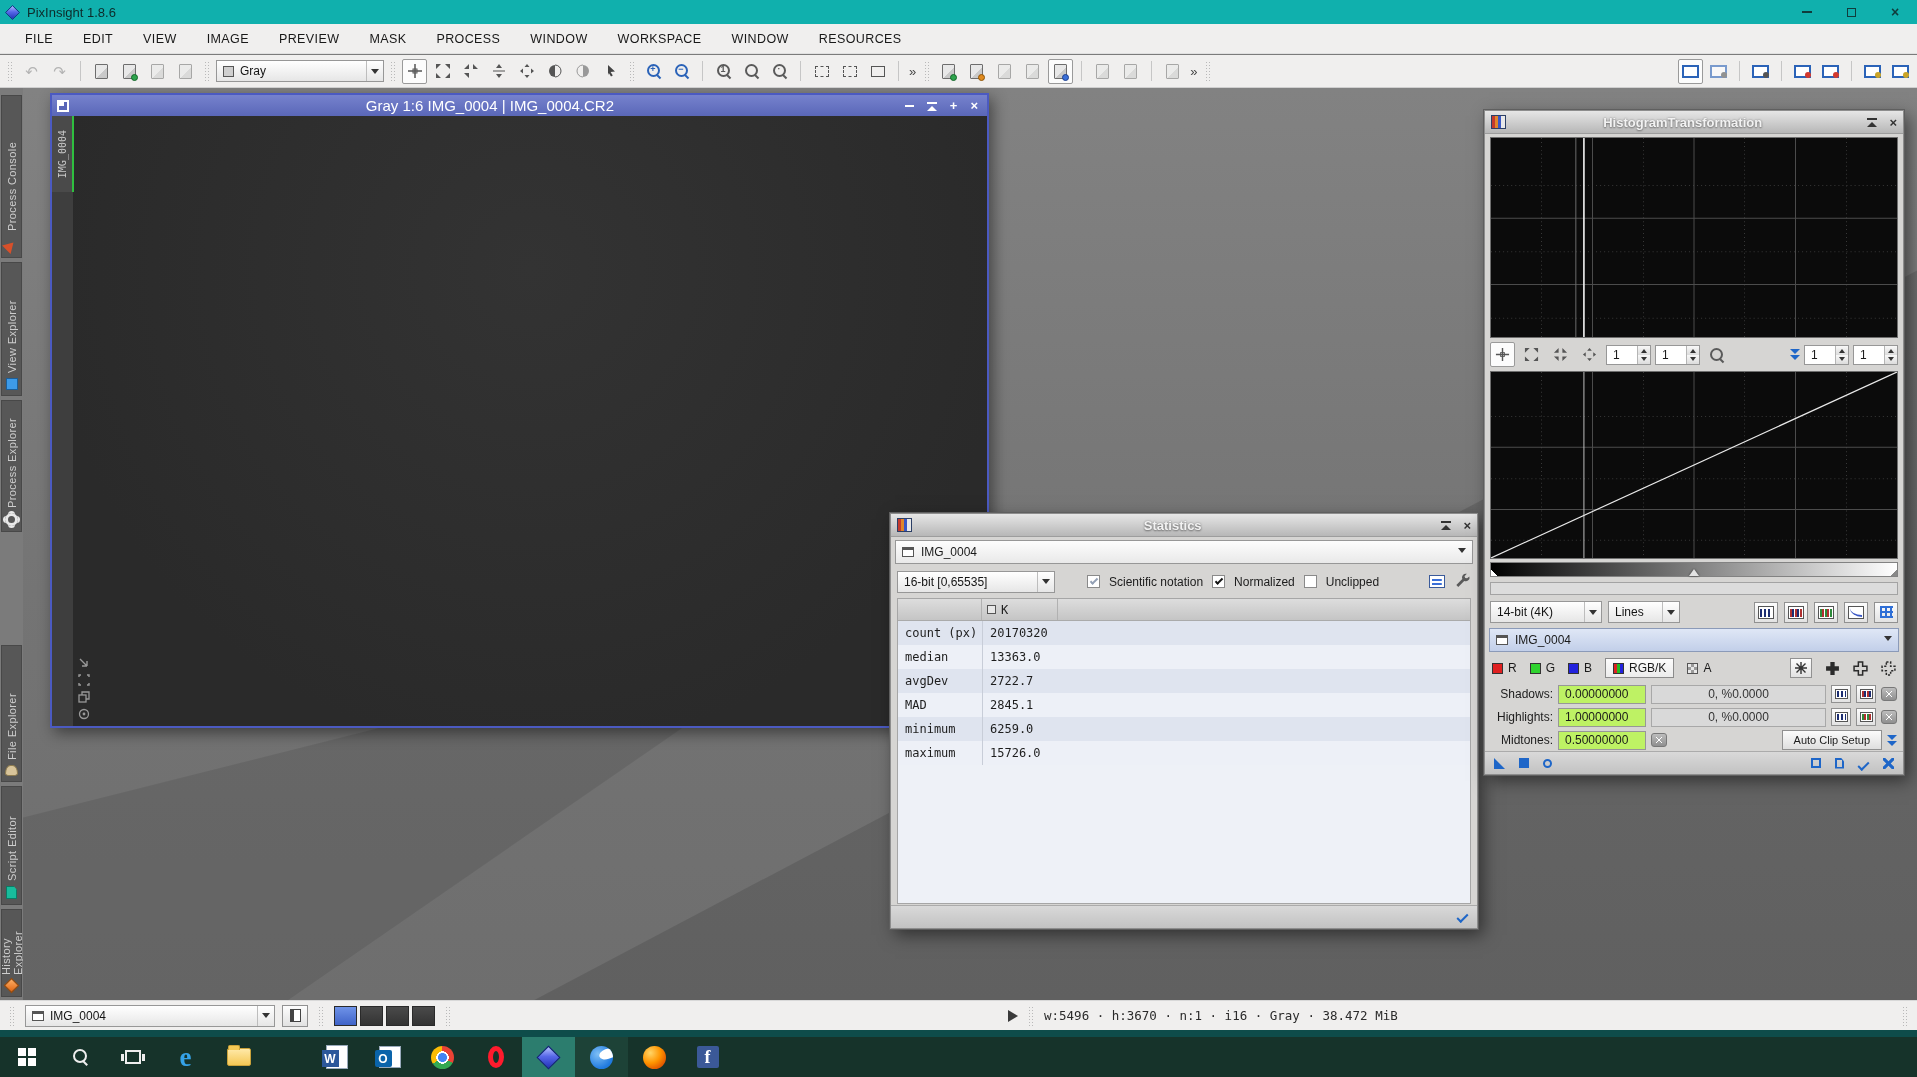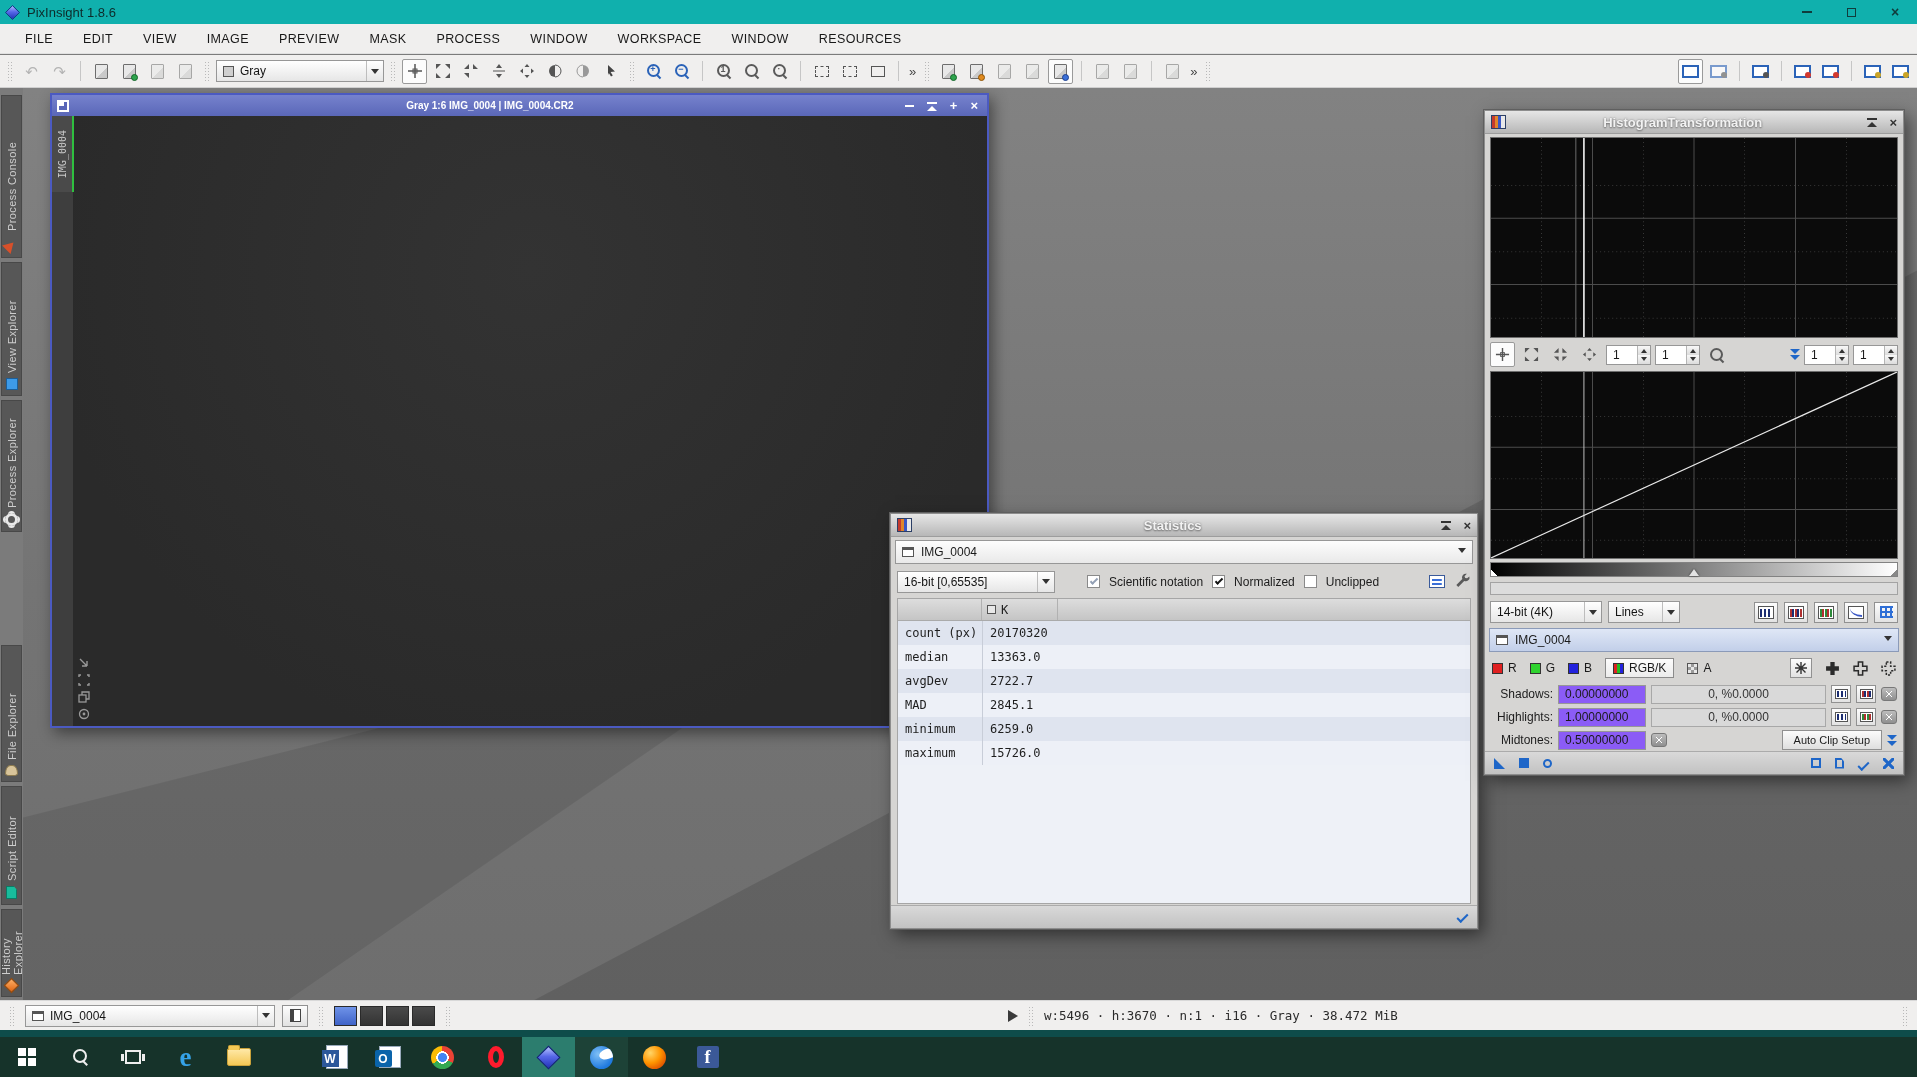--- a/index.html
+++ b/index.html
@@ -73,21 +73,21 @@
   
   .workspace{position:absolute;left:23px;top:88px;width:1894px;height:912px;background:linear-gradient(180deg,#828282,#747474 55%,#6e6e6e);overflow:hidden;}
   .ws-shade1{position:absolute;inset:0;background:rgba(0,0,0,.12);clip-path:polygon(27% 100%,100% 20%,100% 100%);}
   .ws-shade2{position:absolute;inset:0;background:rgba(0,0,0,.09);clip-path:polygon(0 80%,44% 57%,14% 100%,0 100%);}
 
   
   .img-win{position:absolute;left:27px;top:5px;width:939px;height:635px;border:2px solid #4b5ac1;background:#2d2d2d;box-shadow:4px 5px 14px rgba(0,0,0,.45);}
   .img-title{height:21px;background:linear-gradient(#7682cd,#5a67b8);display:flex;align-items:center;padding:0 5px;color:#fff;}
   .img-title .wic{width:12px;height:12px;border:2px solid #fff;background:#5a67b8;position:relative;margin-right:6px;flex:none;}
   .img-title .wic::after{content:'';position:absolute;left:0;top:0;width:5px;height:4px;background:#fff;}
-  .img-title .t{flex:1;text-align:center;font-weight:bold;font-size:10px;}
+  .img-title .t{flex:1;text-align:center;font-weight:normal;font-size:15px;}
   .img-caps{display:flex;gap:13px;align-items:center;margin-right:4px;color:#fff;}
   .ic-min{width:9px;height:2px;background:#fff;}
   .ico-shade{width:10px;height:8px;border-top:2px solid #fff;position:relative;}
   .ico-shade::after{content:'';position:absolute;left:0px;top:2px;border:5px solid transparent;border-bottom:5px solid #fff;border-top:0;}
   .ic-plus{font-size:13px;font-weight:bold;line-height:1;}
   .ic-x{font-size:13px;font-weight:bold;line-height:1;}
   .img-body{position:absolute;left:0;top:21px;right:0;bottom:0;display:flex;}
   .img-tabstrip{width:22px;background:#3e3e3e;border-right:1px solid #2a2a2a;position:relative;}
   .img-tab{position:absolute;left:0;top:0;width:22px;height:76px;background:#4a4a4a;border-right:2px solid #2fbf3f;display:grid;place-items:center;}
   .img-tab .vtext{writing-mode:vertical-rl;transform:rotate(180deg);font-size:10px;color:#c9c9c9;font-family:"DejaVu Sans Mono",monospace;}
@@ -158,21 +158,21 @@
   .mh.crv i{background:none;border-bottom:2px solid #3a57c4;border-radius:0 0 0 100%;height:9px;}
   .ico-grid{width:13px;height:12px;background:repeating-linear-gradient(0deg,#2f6fd6 0 2px,transparent 2px 5px),repeating-linear-gradient(90deg,#2f6fd6 0 2px,transparent 2px 5px);}
   .chan-row{display:flex;align-items:center;gap:13px;margin:4px 7px;height:24px;font-size:12px;}
   .csq{width:11px;height:11px;border:1px solid #333;flex:none;}
   .chan{display:flex;align-items:center;gap:5px;}
   .chan.boxed{border:1px solid #8b8b8b;background:linear-gradient(#fcfcfc,#ececec);padding:2px 7px;}
   .rgbsq{width:11px;height:11px;border:1px solid #333;background:linear-gradient(90deg,#d22 0 33%,#2b2 33% 66%,#22d 66%);}
   .asq{width:11px;height:11px;border:1px solid #555;background:repeating-conic-gradient(#9a9a9a 0 25%,#e8e8e8 0 50%) 0 0/6px 6px;}
   .prow{display:flex;align-items:center;margin:3px 6px;gap:5px;height:20px;font-size:12px;}
   .plabel{width:62px;text-align:right;color:#1c1c1c;flex:none;}
-  .pedit{width:88px;height:19px;background:#8b5cf6;border:1px solid #979797;display:flex;align-items:center;padding-left:6px;flex:none;}
+  .pedit{width:88px;height:19px;background:#bef264;border:1px solid #979797;display:flex;align-items:center;padding-left:6px;flex:none;}
   .preadout{flex:1;height:19px;background:#d9d9d9;border:1px solid #a8a8a8;display:grid;place-items:center;color:#333;}
   .xdel{width:16px;height:14px;background:linear-gradient(#bdbdbd,#8f8f8f);border:1px solid #787878;border-radius:3px;color:#fff;display:grid;place-items:center;flex:none;}
   .xdel i{width:6px;height:6px;background:linear-gradient(45deg,transparent 42%,#fff 44% 56%,transparent 58%),linear-gradient(-45deg,transparent 42%,#fff 44% 56%,transparent 58%);}
   .aclip{height:20px;padding:0 11px;background:linear-gradient(#fbfbfb,#dfdfdf);border:1px solid #909090;font-size:11px;display:grid;place-items:center;color:#1c1c1c;}
   .hb-tri{width:0;height:0;border-left:11px solid #1e66c8;border-top:11px solid transparent;}
   .hb-sq{width:10px;height:10px;background:#1e66c8;}
   .hb-ci{width:9px;height:9px;border:2px solid #1e66c8;border-radius:50%;}
   .hb-osq{width:10px;height:10px;border:2px solid #1e66c8;}
   .hb-doc{width:9px;height:11px;border:2px solid #1e66c8;clip-path:polygon(0 0,65% 0,100% 35%,100% 100%,0 100%);}
   .hb-x{width:11px;height:11px;background:linear-gradient(45deg,transparent 38%,#1e66c8 42% 58%,transparent 62%),linear-gradient(-45deg,transparent 38%,#1e66c8 42% 58%,transparent 62%);}

